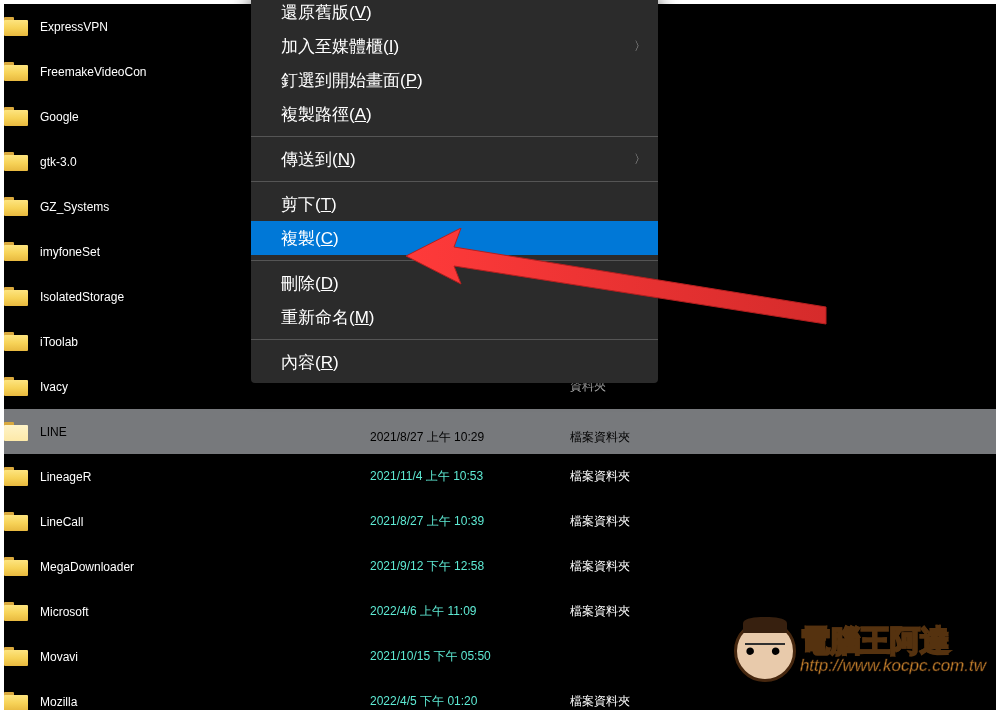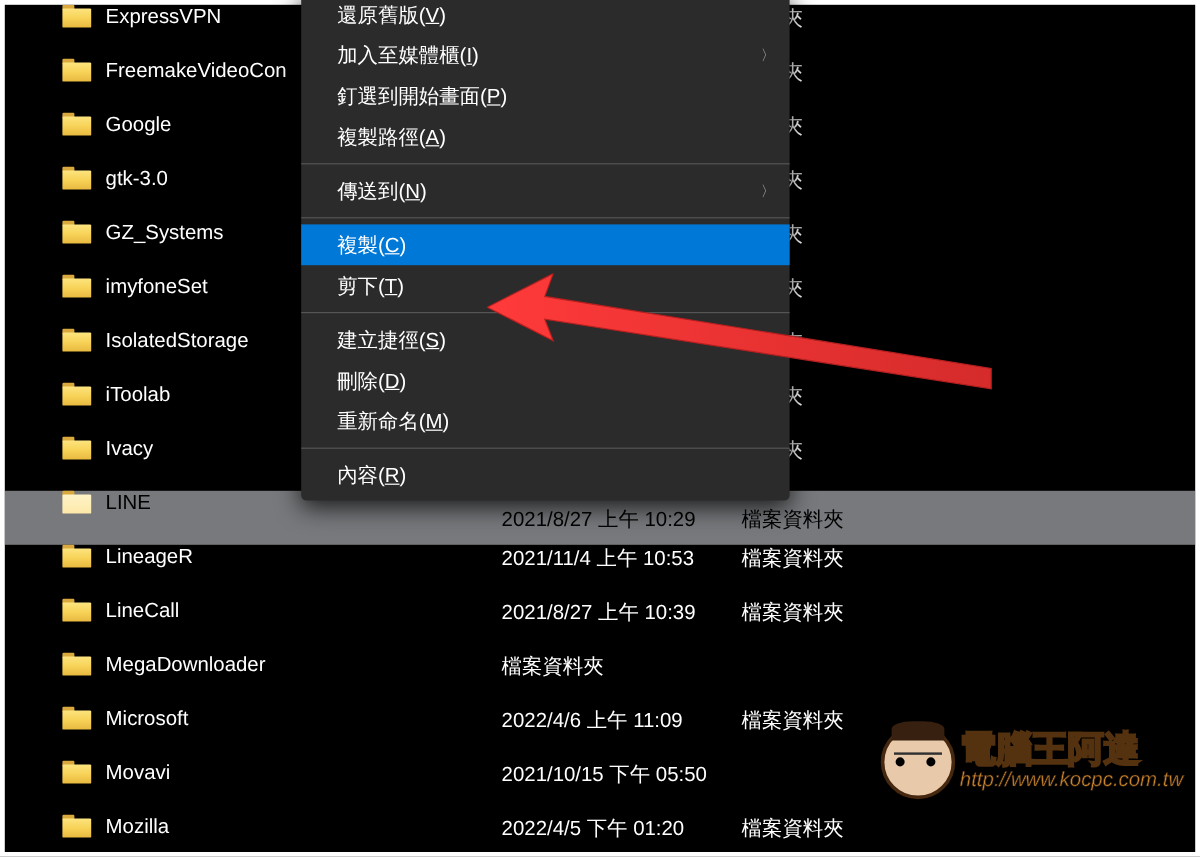--- a/index.html
+++ b/index.html
@@ -16,23 +16,23 @@
       top: 4px;
       left: 4px;
       right: 4px;
       bottom: 4px;
       background: #000000;
       color: #ffffff;
       overflow: hidden;
     }
     .file-row {
       display: flex;
+      align-items: center;
       height: 45px;
-      padding-left: 48px;
-      font-size: 17px;
+      font-size: 12px;
     }
     .file-row.selected {
       background: #77797c;
       color: #000000;
     }
     .file-row.selected .col-date,
     .file-row.selected .col-type {
       color: #000000;
       margin-top: 12px;
     }
@@ -66,21 +66,21 @@
     .file-row.selected .folder-icon::after {
       background: linear-gradient(to bottom, #fef3c8 0%, #fde9a8 100%);
     }
     .col-name {
       width: 330px;
       white-space: nowrap;
       overflow: hidden;
     }
     .col-date {
       width: 200px;
-      color: #ffffff;
+      color: #5eead4;
       white-space: nowrap;
     }
     .col-type {
       color: #ffffff;
       white-space: nowrap;
     }
     
     
     .context-menu {
       position: absolute;
@@ -124,26 +124,27 @@
       top: 228px;
       left: 406px;
       z-index: 20;
       pointer-events: none;
     }
 
     
     .watermark {
       position: absolute;
       right: 14px;
-      bottom: 48px;
+      bottom: 32px;
       z-index: 30;
       display: flex;
       align-items: center;
       opacity: 0.95;
       pointer-events: none;
+      text-decoration: underline;
     }
     .watermark-face {
       width: 62px;
       height: 62px;
       background: #f5d5b5;
       border: 3px solid #4a2a10;
       border-radius: 50%;
       position: relative;
       margin-right: 4px;
     }
@@ -267,20 +268,21 @@
       </div>
       <div class="file-row">
         <div class="folder-icon"></div>
         <div class="col-name">LineCall</div>
         <div class="col-date">2021/8/27 上午 10:39</div>
         <div class="col-type">檔案資料夾</div>
       </div>
       <div class="file-row">
         <div class="folder-icon"></div>
         <div class="col-name">MegaDownloader</div>
+        <div class="col-date">2021/9/12 下午 12:58</div>
         <div class="col-type">檔案資料夾</div>
       </div>
       <div class="file-row">
         <div class="folder-icon"></div>
         <div class="col-name">Microsoft</div>
         <div class="col-date">2022/4/6 上午 11:09</div>
         <div class="col-type">檔案資料夾</div>
       </div>
       <div class="file-row">
         <div class="folder-icon"></div>
@@ -310,30 +312,27 @@
     </div>
     <div class="menu-item">
       <span>複製路徑(<span class="underline">A</span>)</span>
     </div>
     <div class="menu-separator"></div>
     <div class="menu-item">
       <span>傳送到(<span class="underline">N</span>)</span>
       <span class="menu-arrow">〉</span>
     </div>
     <div class="menu-separator"></div>
+    <div class="menu-item">
+      <span>剪下(<span class="underline">T</span>)</span>
+    </div>
     <div class="menu-item highlighted">
       <span>複製(<span class="underline">C</span>)</span>
     </div>
-    <div class="menu-item">
-      <span>剪下(<span class="underline">T</span>)</span>
-    </div>
     <div class="menu-separator"></div>
-    <div class="menu-item">
-      <span>建立捷徑(<span class="underline">S</span>)</span>
-    </div>
     <div class="menu-item">
       <span>刪除(<span class="underline">D</span>)</span>
     </div>
     <div class="menu-item">
       <span>重新命名(<span class="underline">M</span>)</span>
     </div>
     <div class="menu-separator"></div>
     <div class="menu-item">
       <span>內容(<span class="underline">R</span>)</span>
     </div>

